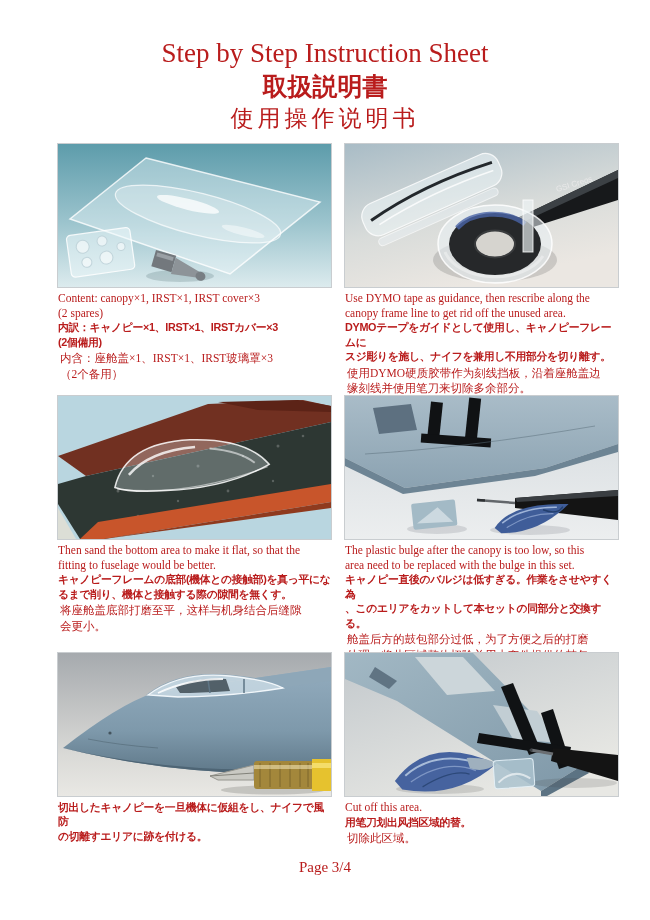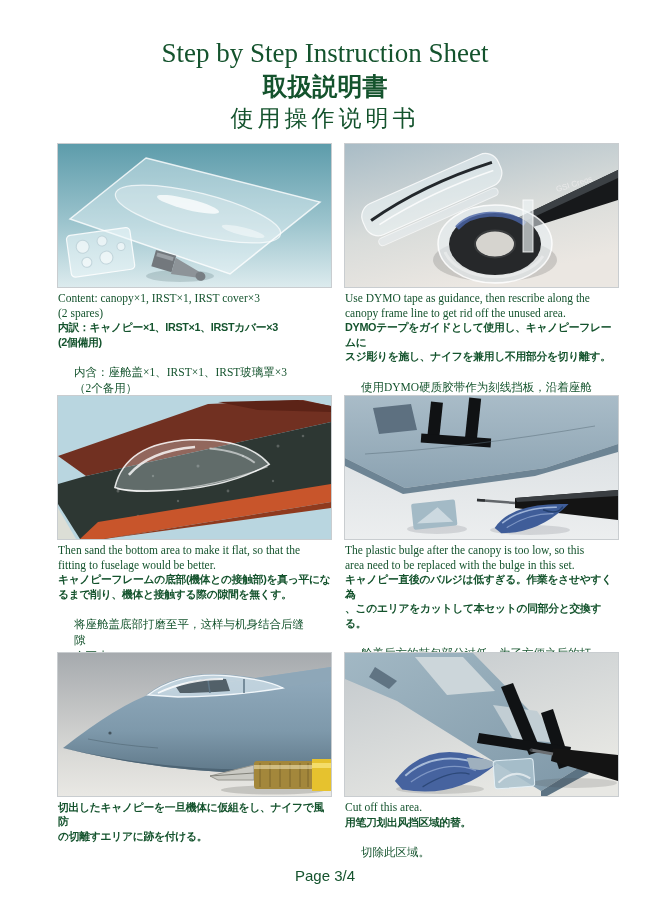--- a/index.html
+++ b/index.html
@@ -1,38 +1,38 @@
 <!DOCTYPE html>
 <html><head>
 <meta charset="utf-8">
 <style>
   html,body{margin:0;padding:0;background:#ffffff;}
   .page{position:relative;width:650px;height:892px;background:#fff;overflow:hidden;
-        font-family:"Liberation Serif",serif;color:#14532d;}
+        font-family:"Liberation Serif",serif;color:#b91c1c;}
   
   .hdr{padding-top:36px;text-align:center;}
   .title-en{font-family:"Liberation Serif",serif;font-size:27px;line-height:34px;font-weight:400;margin:0;}
   .title-jp{font-family:"Liberation Sans","DejaVu Sans",sans-serif;font-size:25px;line-height:33px;font-weight:700;margin:0;}
   .title-cn{font-family:"Liberation Serif","DejaVu Serif",serif;font-size:23px;line-height:31px;font-weight:400;
             letter-spacing:4px;margin:0;}
   
   .grid{margin:10px 0 0 58px;width:560px;display:grid;
         grid-template-columns:273px 273px;column-gap:14px;
         grid-template-rows:252px 257px auto;}
   figure.cell{margin:0;padding:0;}
   .photo{width:273px;height:143px;overflow:hidden;background:#dde;outline:1px solid #c9cdd0;}
   .photo svg{display:block;}
   figcaption{margin-top:4px;}
   .cap-en{font-family:"Liberation Serif",serif;font-size:11.5px;line-height:1.28;margin:0;white-space:pre-line;}
   .cap-jp{font-family:"Liberation Sans","DejaVu Sans",sans-serif;font-weight:700;font-size:10.8px;
           line-height:1.34;letter-spacing:-0.3px;margin:0;white-space:pre-line;}
-  .cap-cn{font-family:"Liberation Serif","DejaVu Serif",serif;font-size:11.5px;line-height:1.36;margin:16px;white-space:pre-line;}
+  .cap-cn{font-family:"Liberation Serif","DejaVu Serif",serif;font-size:11.5px;line-height:1.36;margin:2px;white-space:pre-line;}
   
-  .footer{position:absolute;left:0;right:0;bottom:8px;text-align:center;
-          font-family:Liberation Sans, sans-serif;font-size:15px;}
+  .footer{position:absolute;left:0;right:0;bottom:16px;text-align:center;
+          font-family:Liberation Serif, serif;font-size:15px;}
 </style>
 </head>
 <body>
 
 <div class="page">
 
   <div class="hdr">
     <h1 class="title-en">Step by Step Instruction Sheet</h1>
     <h2 class="title-jp">取扱説明書</h2>
     <h2 class="title-cn">使用操作说明书</h2>

